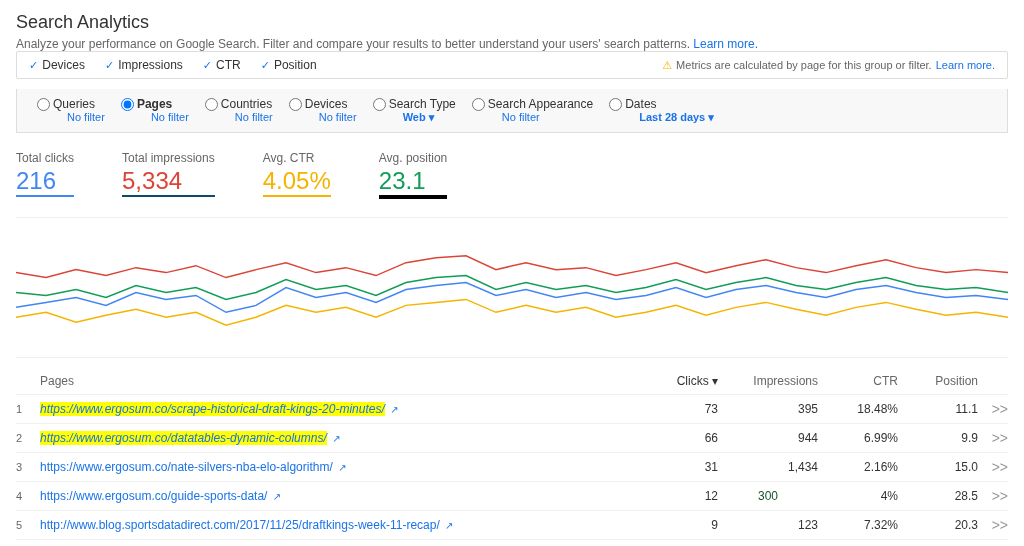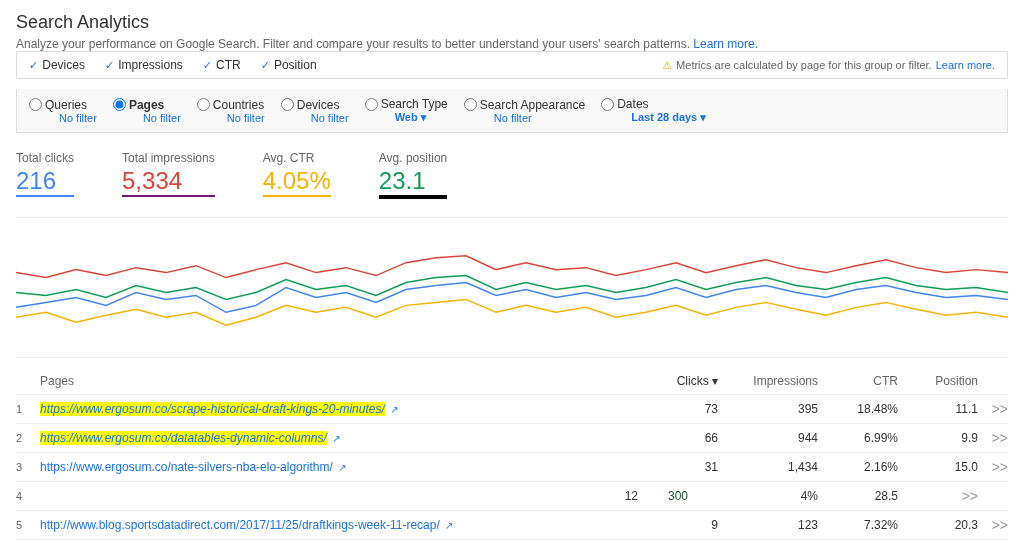--- a/index.html
+++ b/index.html
@@ -15,34 +15,34 @@
     .metric-item { display: flex; align-items: center; gap: 4px; font-size: 12px; cursor: pointer; }
     .metric-item .checkmark { color: #1a73e8; font-size: 11px; }
     .metric-clicks { color: #4285f4; }
     .metric-impressions { color: #db4437; }
     .metric-ctr { color: #f4b400; }
     .metric-position { color: #0f9d58; }
     .metrics-note { margin-left: auto; font-size: 11px; color: #666; display: flex; align-items: center; gap: 4px; }
     .metrics-note a { color: #1a73e8; text-decoration: none; }
     .warning-icon { color: #f4b400; }
     
-    .filter-bar { display: flex; align-items: center; border: 1px solid #ddd; border-top: none; padding: 8px 12px; gap: 16px; background: #f8f8f8; flex-wrap: wrap; }
+    .filter-bar { display: flex; align-items: flex-start; border: 1px solid #ddd; border-top: none; padding: 8px 20px; gap: 16px; background: #f8f8f8; flex-wrap: wrap; }
     .filter-item { display: flex; flex-direction: column; font-size: 12px; cursor: pointer; }
     .filter-item .filter-label { display: flex; align-items: center; gap: 3px; font-size: 12px; color: #333; }
     .filter-item .filter-label input[type=radio] { margin: 0; }
     .filter-item .filter-value { font-size: 11px; color: #1a73e8; margin-left: 30px; }
     .filter-item .filter-value.bold { font-weight: bold; }
     
     .stats-row { display: flex; gap: 16px; border-bottom: 1px solid #eee; padding: 12px 0; margin-bottom: 0; }
     .stat-box { padding: 6px 20px 6px 0; border-right: none; }
     .stat-box:first-child { padding-left: 0; }
     .stat-label { font-size: 12px; color: #666; margin-bottom: 2px; }
     .stat-value { font-size: 24px; font-weight: 400; }
     .stat-value.blue { color: #4285f4; border-bottom: 2px solid #4285f4; }
-    .stat-value.red { color: #db4437; border-bottom: 2px solid #701a75; }
+    .stat-value.red { color: #db4437; border-bottom: 2px solid #0c4a6e; }
     .stat-value.yellow { color: #f4b400; border-bottom: 2px solid #f4b400; }
     .stat-value.green { color: #0f9d58; border-bottom: 4px solid #000000; }
     
     .chart-area { height: 140px; position: relative; margin: 0 0 10px 0; border-bottom: 1px solid #eee; overflow: hidden; }
     
     .table-section { margin-top: 8px; }
     .table-header { display: grid; grid-template-columns: 24px 1fr 80px 100px 80px 80px 30px; padding: 6px 0; border-bottom: 1px solid #eee; font-size: 12px; color: #666; font-weight: normal; }
     .table-row { display: grid; grid-template-columns: 24px 1fr 80px 100px 80px 80px 30px; padding: 6px 0; border-bottom: 1px solid #f0f0f0; font-size: 12px; align-items: center; }
     .row-num { color: #666; font-size: 11px; }
     .row-url { color: #1a73e8; font-size: 12px; }
@@ -211,20 +211,21 @@
       <div class="row-url">https://www.ergosum.co/nate-silvers-nba-elo-algorithm/ <span class="ext-link">↗</span></div>
       <div class="col-right">31</div>
       <div class="col-right">1,434</div>
       <div class="col-right">2.16%</div>
       <div class="col-right">15.0</div>
       <div class="col-right chevron">&gt;&gt;</div>
     </div>
 
     <div class="table-row">
       <div class="row-num">4</div>
+      <div class="row-url">https://www.ergosum.co/guide-sports-data/ <span class="ext-link">↗</span></div>
       <div class="col-right">12</div>
       <div class="col-right col-blue">300</div>
       <div class="col-right">4%</div>
       <div class="col-right">28.5</div>
       <div class="col-right chevron">&gt;&gt;</div>
     </div>
 
     <div class="table-row">
       <div class="row-num">5</div>
       <div class="row-url">http://www.blog.sportsdatadirect.com/2017/11/25/draftkings-week-11-recap/ <span class="ext-link">↗</span></div>

